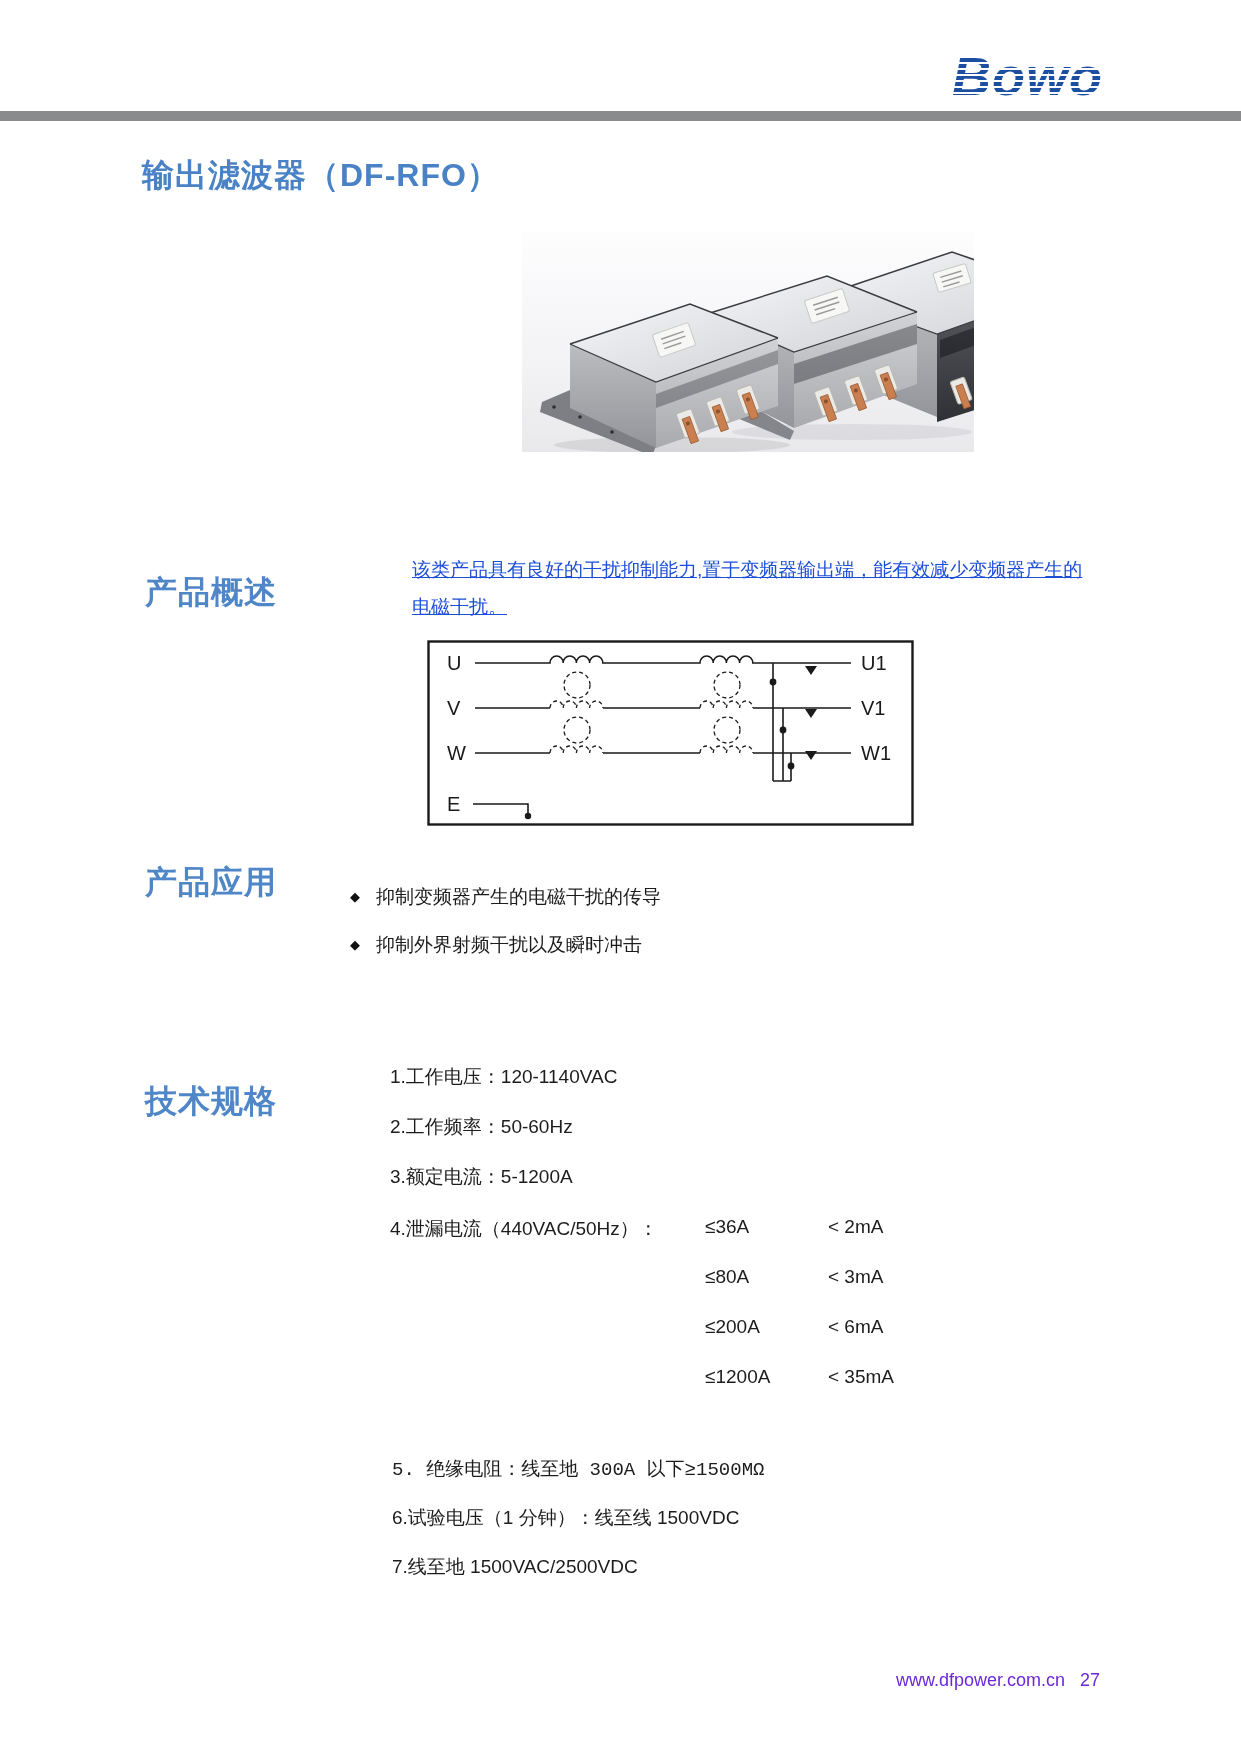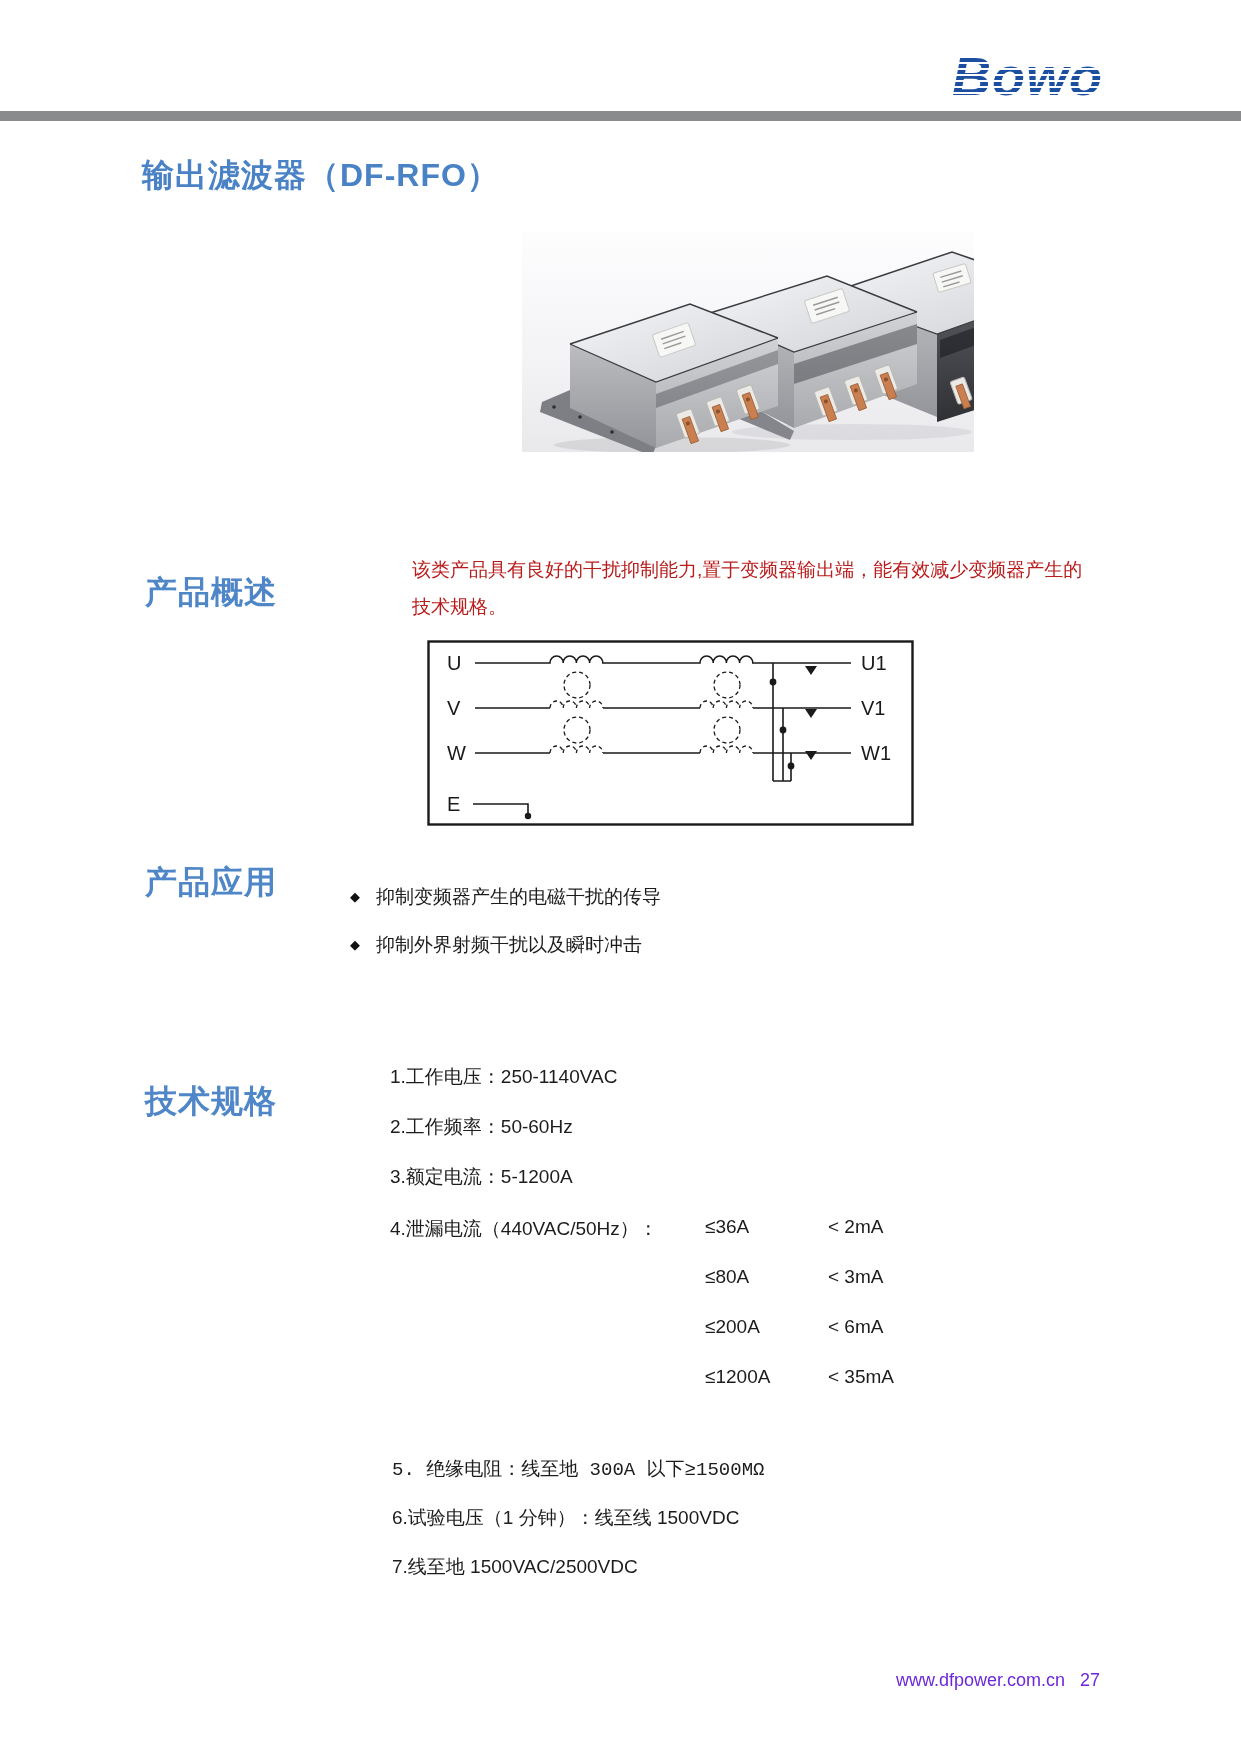--- a/index.html
+++ b/index.html
@@ -37,21 +37,21 @@
   }
   .h-overview    { top:563px; }
   .h-application { top:853px; }
   .h-specs       { top:1072px; }
 
   .photo {
     position:absolute; left:522px; top:224px; width:452px; height:220px;
   }
   .photo svg { display:block; width:100%; height:100%; }
 
-  .body-text { position:absolute; font-size:19px; color:#b91c1c; white-space:nowrap; }
+  .body-text { position:absolute; font-size:19px; color:#1d4ed8; white-space:nowrap;text-decoration:underline; }
   .para-1 { left:412px; top:549px; }
   .para-2 { left:412px; top:586px; }
 
   .diagram {
     position:absolute; left:427px; top:632px; width:487px; height:186px;
   }
   .diagram svg { display:block; width:100%; height:100%; }
   .dg-line   { stroke:#1a1a1a; stroke-width:1.6; fill:none; }
   .dg-dash   { stroke:#1a1a1a; stroke-width:1.3; fill:none; stroke-dasharray:4 3; }
   .dg-border { stroke:#1a1a1a; stroke-width:2.4; fill:none; }
@@ -195,21 +195,21 @@
           <rect x="0" y="0" width="16" height="26" rx="2" fill="#eceae6" stroke="#b9b7b2"></rect>
           <rect x="4" y="7" width="8" height="26" fill="#c97f50" stroke="#9c5c34" stroke-width="0.8"></rect>
           <circle cx="8" cy="13" r="2" fill="#8a4f2c"></circle>
         </g>
       </g>
     </svg>
   </div>
 
   <h2 class="sec-heading h-overview">产品概述</h2>
   <div class="body-text para-1">该类产品具有良好的干扰抑制能力,置于变频器输出端，能有效减少变频器产生的</div>
-  <div class="body-text para-2">技术规格。</div>
+  <div class="body-text para-2">电磁干扰。</div>
 
   <div class="diagram">
     <svg viewBox="0 0 487 186">
       <rect x="1.5" y="1.5" width="484" height="183" class="dg-border"></rect>
 
       <text x="20" y="30" class="dg-text">U</text>
       <text x="20" y="75" class="dg-text">V</text>
       <text x="20" y="120" class="dg-text">W</text>
       <text x="20" y="171" class="dg-text">E</text>
 
@@ -252,21 +252,21 @@
 
   <h2 class="sec-heading h-application">产品应用</h2>
   <div class="bullet-row b-0">
     <span class="diamond">◆</span><span>抑制变频器产生的电磁干扰的传导</span>
   </div>
   <div class="bullet-row b-1">
     <span class="diamond">◆</span><span>抑制外界射频干扰以及瞬时冲击</span>
   </div>
 
   <h2 class="sec-heading h-specs">技术规格</h2>
-  <div class="spec-line s-0">1.工作电压：250-1140VAC</div>
+  <div class="spec-line s-0">1.工作电压：120-1140VAC</div>
   <div class="spec-line s-1">2.工作频率：50-60Hz</div>
   <div class="spec-line s-2">3.额定电流：5-1200A</div>
   <div class="spec-line s-3">4.泄漏电流（440VAC/50Hz）：</div>
 
   <div class="leak-row l-0">
     <span class="cur">≤36A</span>
     <span class="val">&lt; 2mA</span>
   </div>
   <div class="leak-row l-1">
     <span class="cur">≤80A</span>

